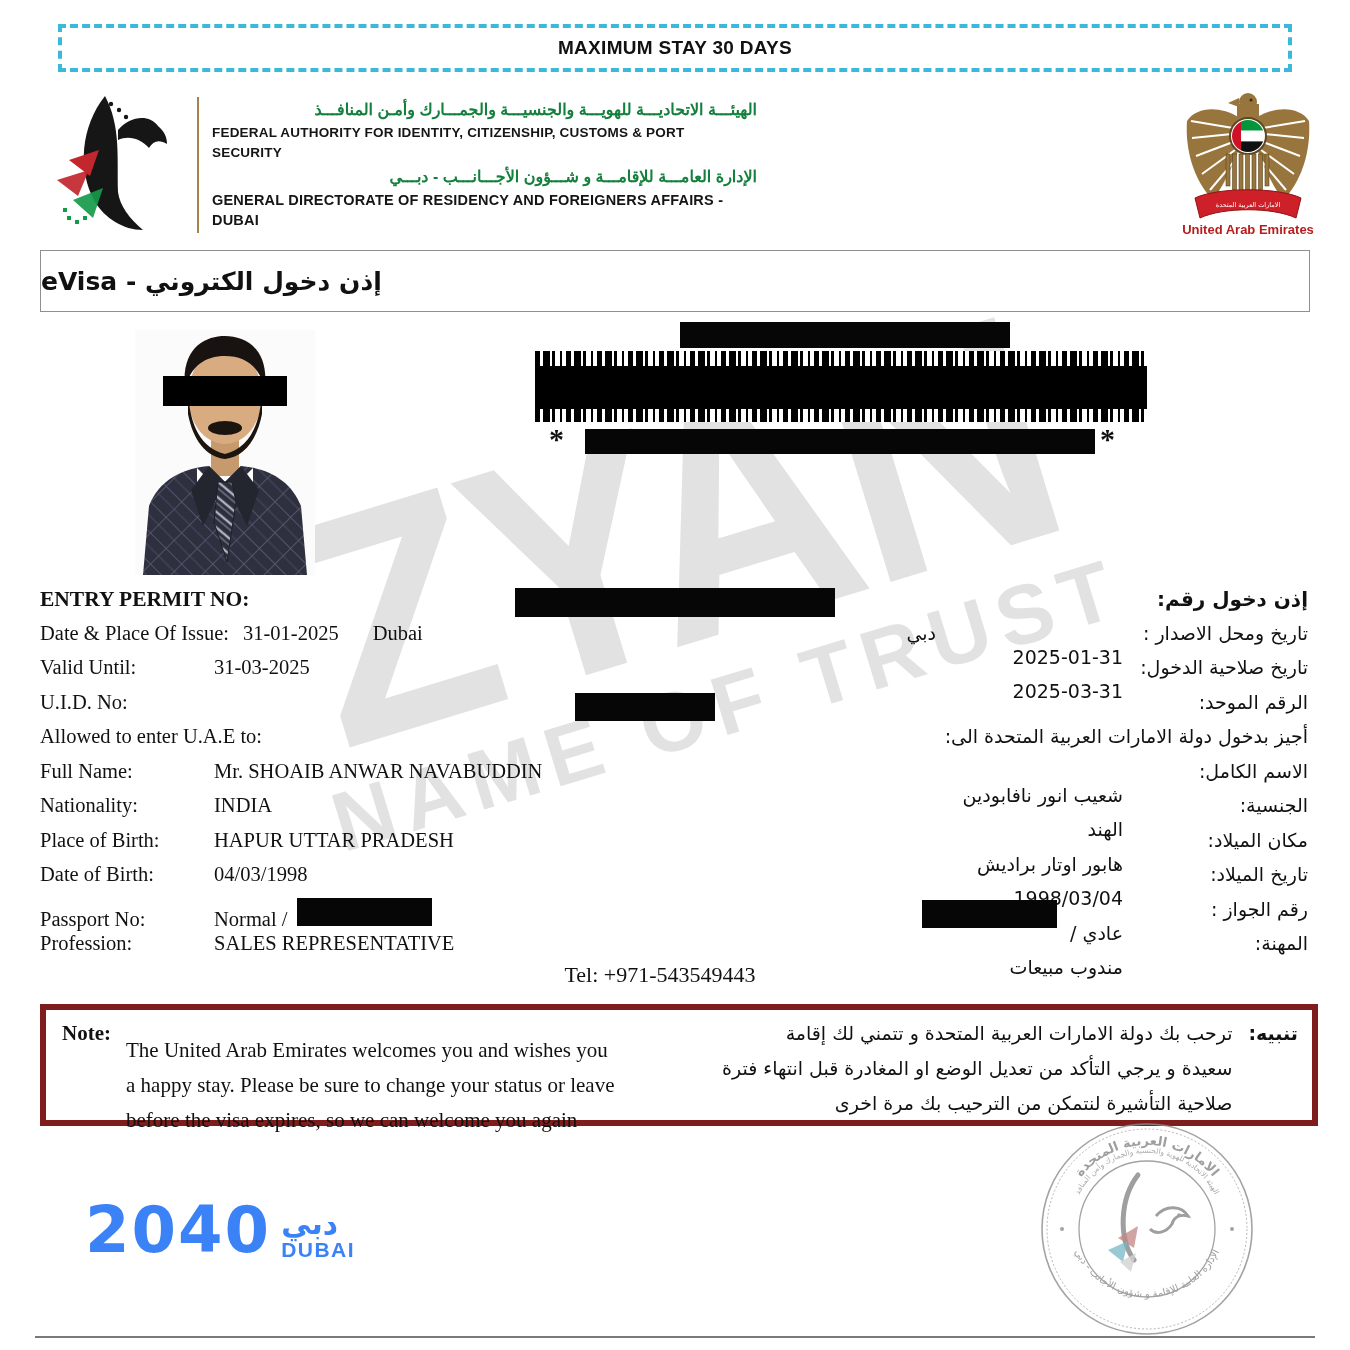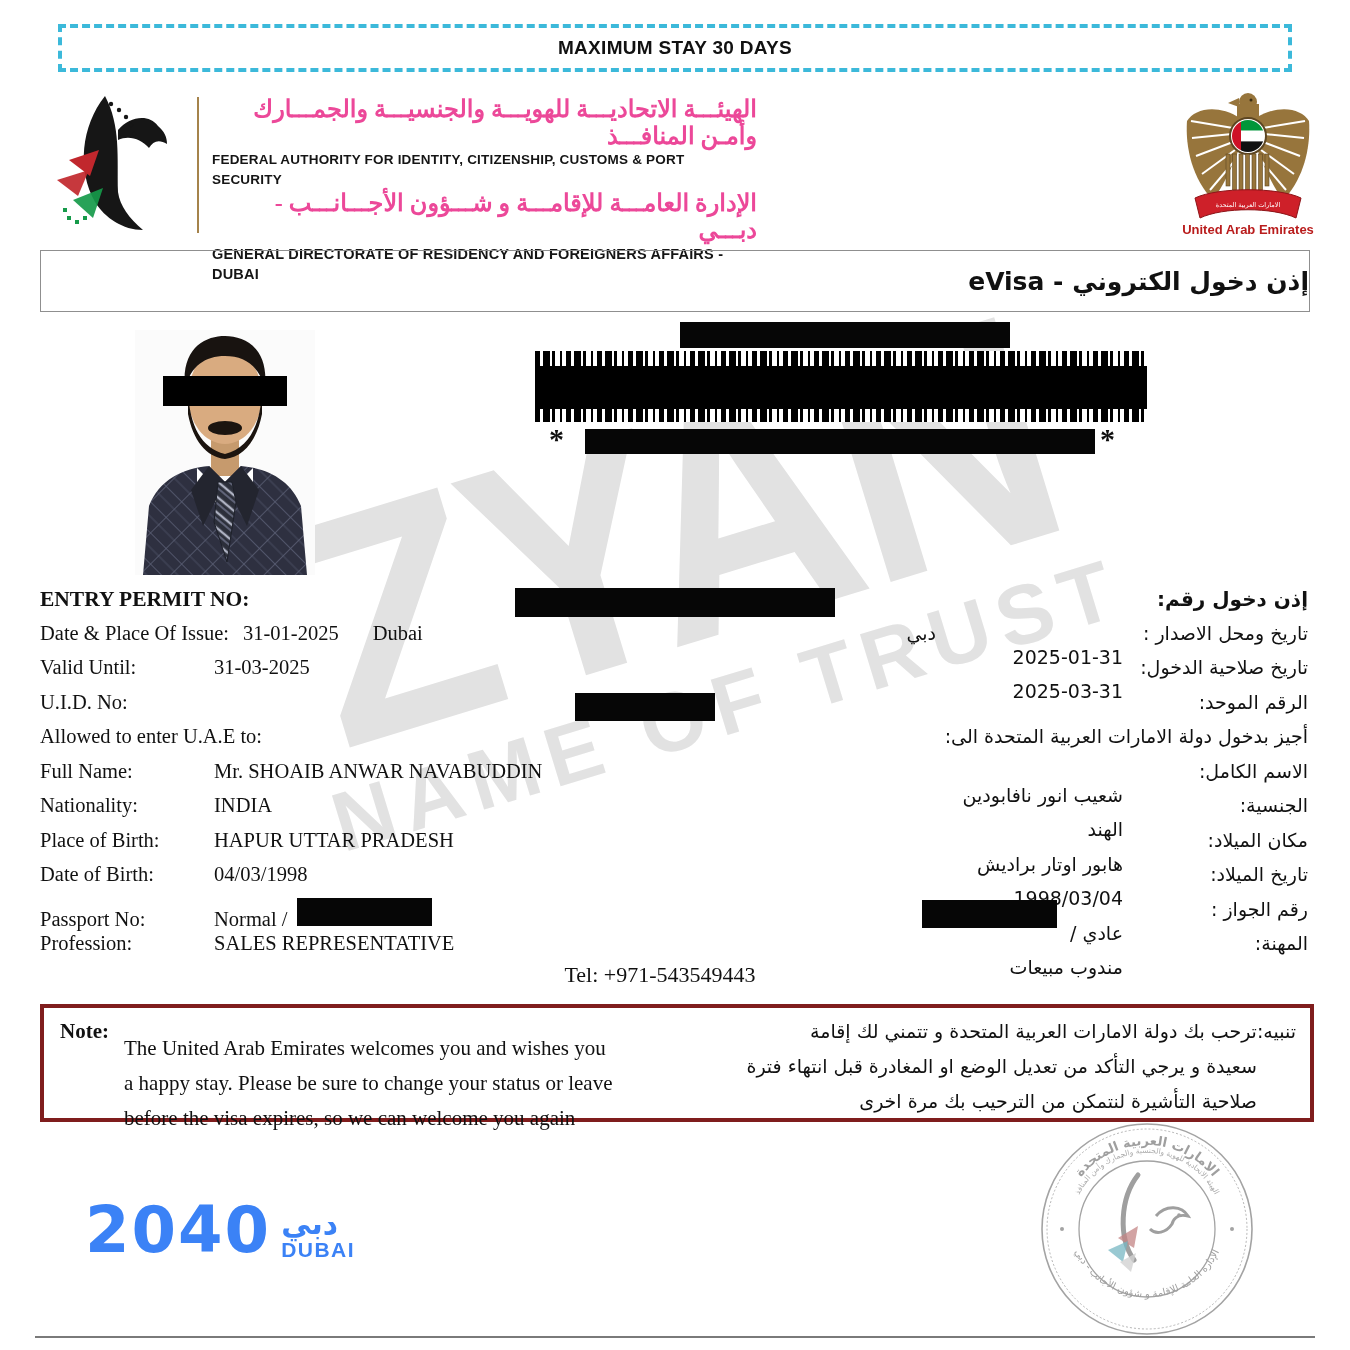--- a/index.html
+++ b/index.html
@@ -13,28 +13,28 @@
   .wm1{font-size:300px;line-height:255px;letter-spacing:-6px;transform:scaleY(1.08);}
   .wm2{font-size:84px;letter-spacing:10px;margin-top:6px;}
   .layer{position:absolute;inset:0;z-index:2;padding-left:8px;}
   
   .banner{position:absolute;left:58px;top:24px;width:1226px;height:40px;
     border:4px dashed #3cb9da;display:flex;align-items:center;justify-content:center;}
   .banner span{font-family:"Liberation Sans",sans-serif;font-weight:bold;font-size:19px;letter-spacing:.3px;}
   
   .gold-line{position:absolute;left:197px;top:97px;width:2px;height:136px;background:#a5834b;}
   .htext{position:absolute;left:212px;top:96px;width:545px;}
-  .h-ar{direction:rtl;font-family:Liberation Serif, serif;font-weight:bold;font-size:24px;line-height:27px;color:#ec4899;}
+  .h-ar{direction:rtl;font-family:Liberation Sans, sans-serif;font-weight:bold;font-size:16px;line-height:27px;color:#15803d;}
   .h-en{font-family:"Liberation Sans",sans-serif;font-weight:bold;font-size:13.5px;line-height:20px;color:#151515;letter-spacing:.2px;}
   .h-en2{font-size:14.5px;}
   .emb-cap{position:absolute;left:1168px;top:222px;width:160px;text-align:center;
     font-family:"Liberation Sans",sans-serif;font-weight:bold;font-size:13px;color:#b91c1c;}
   
   .evisa-box{position:absolute;left:40px;top:250px;width:1268px;height:60px;border:1px solid #8f8f8f;
-    display:flex;align-items:center;justify-content:flex-end;}
+    display:flex;align-items:center;justify-content:flex-start;}
   .evisa-box span{direction:rtl;font-weight:bold;font-size:25px;font-family:"DejaVu Sans","Liberation Serif",sans-serif;}
   
   .redact{background:#060606;}
   .barcode{position:absolute;left:535px;top:351px;width:612px;height:71px;
     background:repeating-linear-gradient(90deg,#000 0 5px,#fff 5px 8px,#000 8px 15px,#fff 15px 17px,#000 17px 20px,#fff 20px 25px,#000 25px 27px,#fff 27px 31px);}
   .barcode .mid{position:absolute;left:0;right:0;top:15px;bottom:13px;background:#000;}
   .star{position:absolute;font-size:30px;font-weight:bold;font-family:"Liberation Serif",serif;}
   
   .vtype{position:absolute;left:540px;top:476px;width:600px;text-align:center;}
   .vtype .ar{direction:rtl;font-family:"DejaVu Sans",sans-serif;font-weight:bold;font-size:24px;}
@@ -47,26 +47,26 @@
   .en-value{white-space:nowrap;}
   .en-extra{margin-left:34px;}
   .ar-label{position:absolute;right:0;top:0;direction:rtl;font-family:"DejaVu Sans","Liberation Serif",sans-serif;font-size:19px;}
   .prow.b .ar-label{font-weight:bold;font-size:20px;}
   .ar-value{position:absolute;right:185px;top:0;direction:rtl;font-family:"DejaVu Sans","Liberation Serif",sans-serif;font-size:19px;white-space:nowrap;margin-top:24px;}
   .ar-extra{position:absolute;right:372px;top:0;direction:rtl;font-family:"DejaVu Sans",sans-serif;font-size:19px;}
   .inline-redact{display:inline-block;vertical-align:-6px;}
   
   .tel{position:absolute;left:0;top:962px;width:1320px;text-align:center;font-size:22px;}
   
-  .notebox{position:absolute;left:40px;top:1004px;width:1266px;height:110px;border:4px solid #7f1d1d;}
+  .notebox{position:absolute;left:40px;top:1004px;width:1266px;height:110px;border:6px solid #7f1d1d;}
   .note-en{position:absolute;left:16px;top:6px;display:flex;}
   .note-en .nl{font-weight:bold;width:64px;font-size:21px;line-height:35px;}
   .note-en .nt{font-size:21px;line-height:35px;margin-top:17px;}
   .note-ar{position:absolute;right:14px;top:6px;direction:rtl;display:flex;}
-  .note-ar .nl{font-weight:normal;font-family:"DejaVu Sans",sans-serif;font-size:19px;line-height:35px;margin-left:0;}
+  .note-ar .nl{font-weight:bold;font-family:"DejaVu Sans",sans-serif;font-size:19px;line-height:35px;margin-left:16px;}
   .note-ar .nt{font-family:"DejaVu Sans",sans-serif;font-size:19px;line-height:35px;text-align:right;}
   
   .d2040{position:absolute;left:85px;top:1198px;display:flex;align-items:flex-end;color:#3b82f6;font-family:"DejaVu Sans",sans-serif;}
   .d2040 .num{font-size:64px;font-weight:bold;line-height:64px;letter-spacing:2px;position:relative;}
   .d2040 .stack{margin-left:10px;display:flex;flex-direction:column;align-items:flex-start;}
   .d2040 .ar{direction:rtl;font-weight:bold;font-size:30px;line-height:28px;}
   .d2040 .en{font-family:"Liberation Sans",sans-serif;font-weight:bold;font-size:21px;letter-spacing:1.5px;line-height:24px;}
   .bottom-line{position:absolute;left:35px;top:1336px;width:1280px;height:2px;background:#7a7a7a;}
 </style>
 </head>

